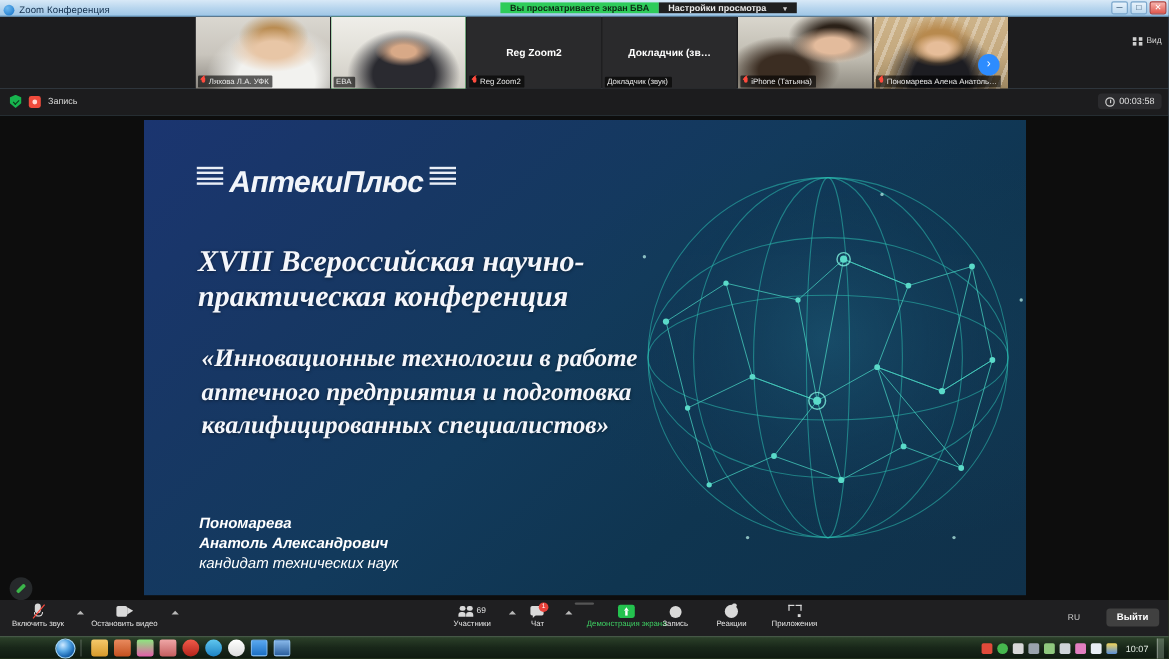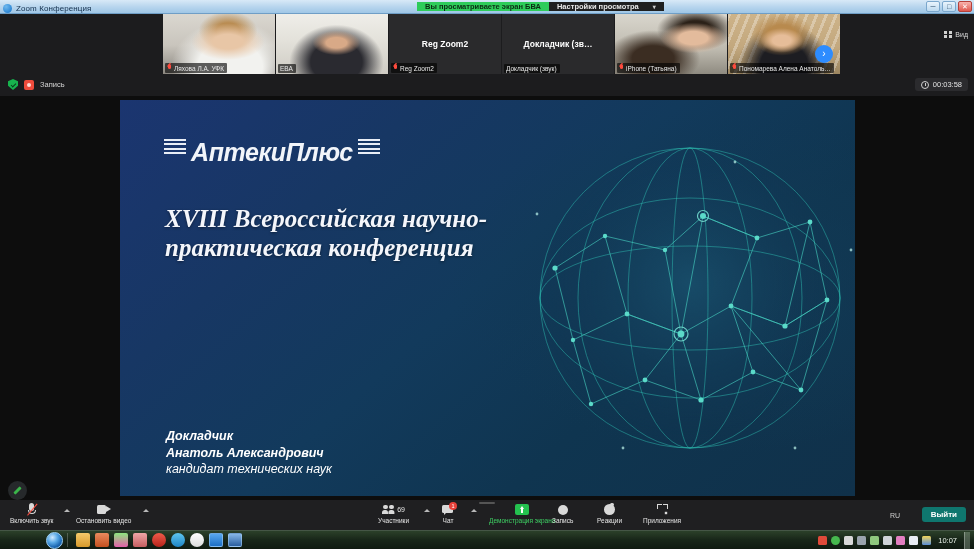--- a/index.html
+++ b/index.html
@@ -368,21 +368,21 @@
   .apps-ico { width: 11px; height: 11px; position: relative; }
   .apps-ico::before, .apps-ico::after {
     content: ""; position: absolute; width: 4px; height: 4px;
     border: 1.3px solid #d9d9d9;
   }
   .apps-ico::before { left: 0; top: 0; border-right: none; border-bottom: none; box-shadow: 6.5px 6.5px 0 -1.3px #d9d9d9; }
   .apps-ico::after { right: 0; top: 0; border-left: none; border-bottom: none; }
 
   .leave-btn {
     position: absolute; right: 8px; top: 7px;
-    background: #0f766e; color: #fff;
+    background: #404040; color: #fff;
     font-size: 8px; font-weight: bold;
     padding: 3px 9px; border-radius: 3px;
     border: none;
   }
 
   .annotate-pen {
     position: absolute; left: 8px; top: 481px;
     width: 19px; height: 19px; border-radius: 50%;
     background: #26292b;
     z-index: 31;
@@ -591,23 +591,24 @@
         </svg>
       </div>
 
       <div class="slide-logo">
         <span class="logo-bars"></span>
         <span class="logo-text">АптекиПлюс</span>
         <span class="logo-bars"></span>
       </div>
 
       <div class="slide-title">XVIII Всероссийская научно-практическая конференция</div>
+      <div class="slide-subtitle">«Инновационные технологии в работе аптечного предприятия и подготовка квалифицированных специалистов»</div>
 
       <div class="presenter">
-        <div class="b">Докладчик</div>
+        <div class="b">Пономарева</div>
         <div class="b">Анатоль Александрович</div>
         <div>кандидат технических наук</div>
       </div>
 
     </div>
   </div>
 
   <div class="annotate-pen">
     <span class="pen"></span>
   </div>

